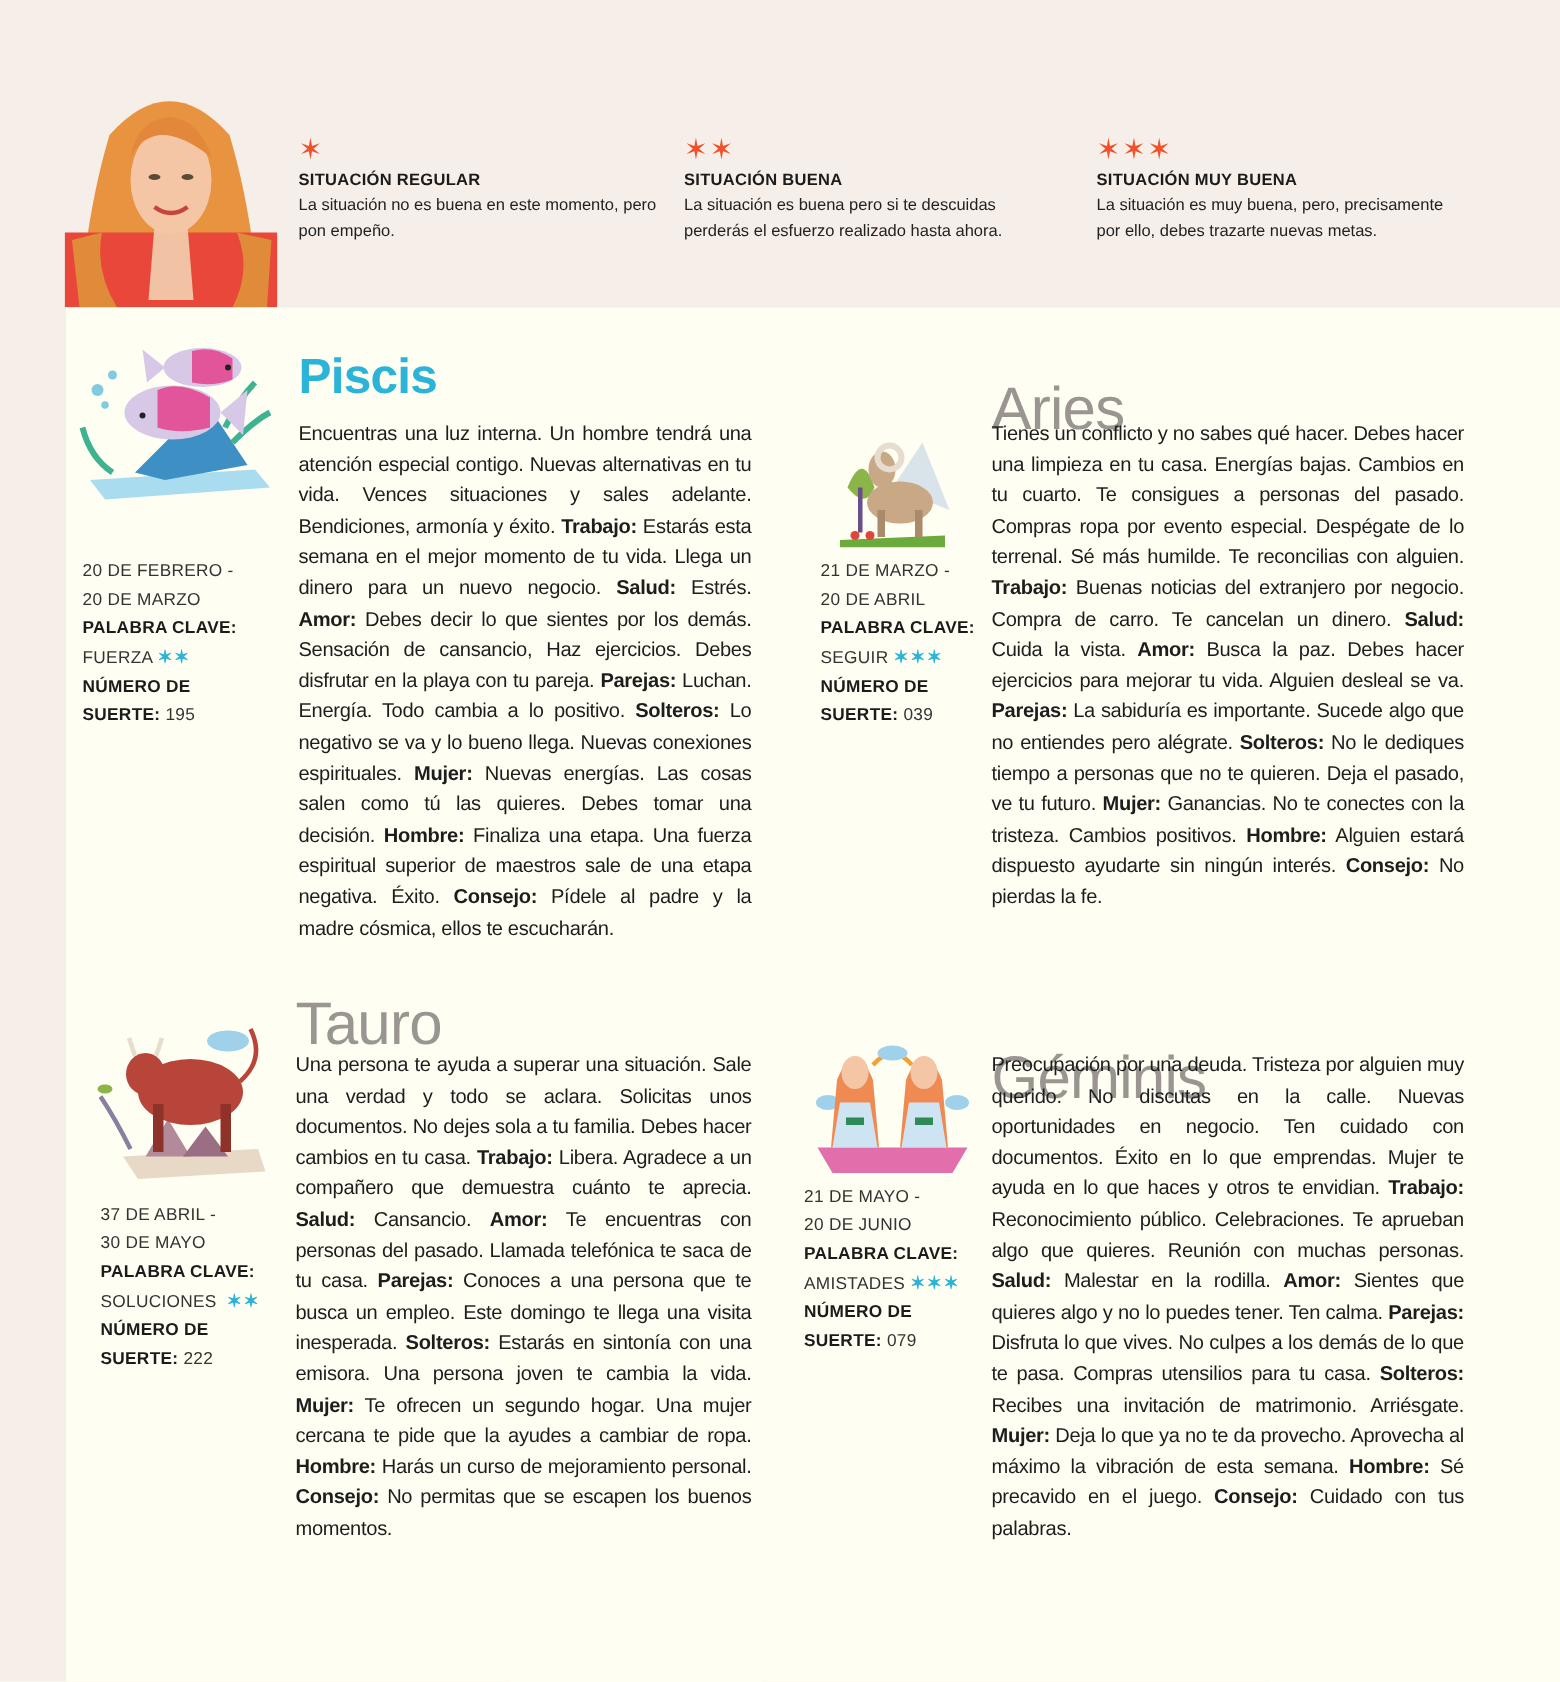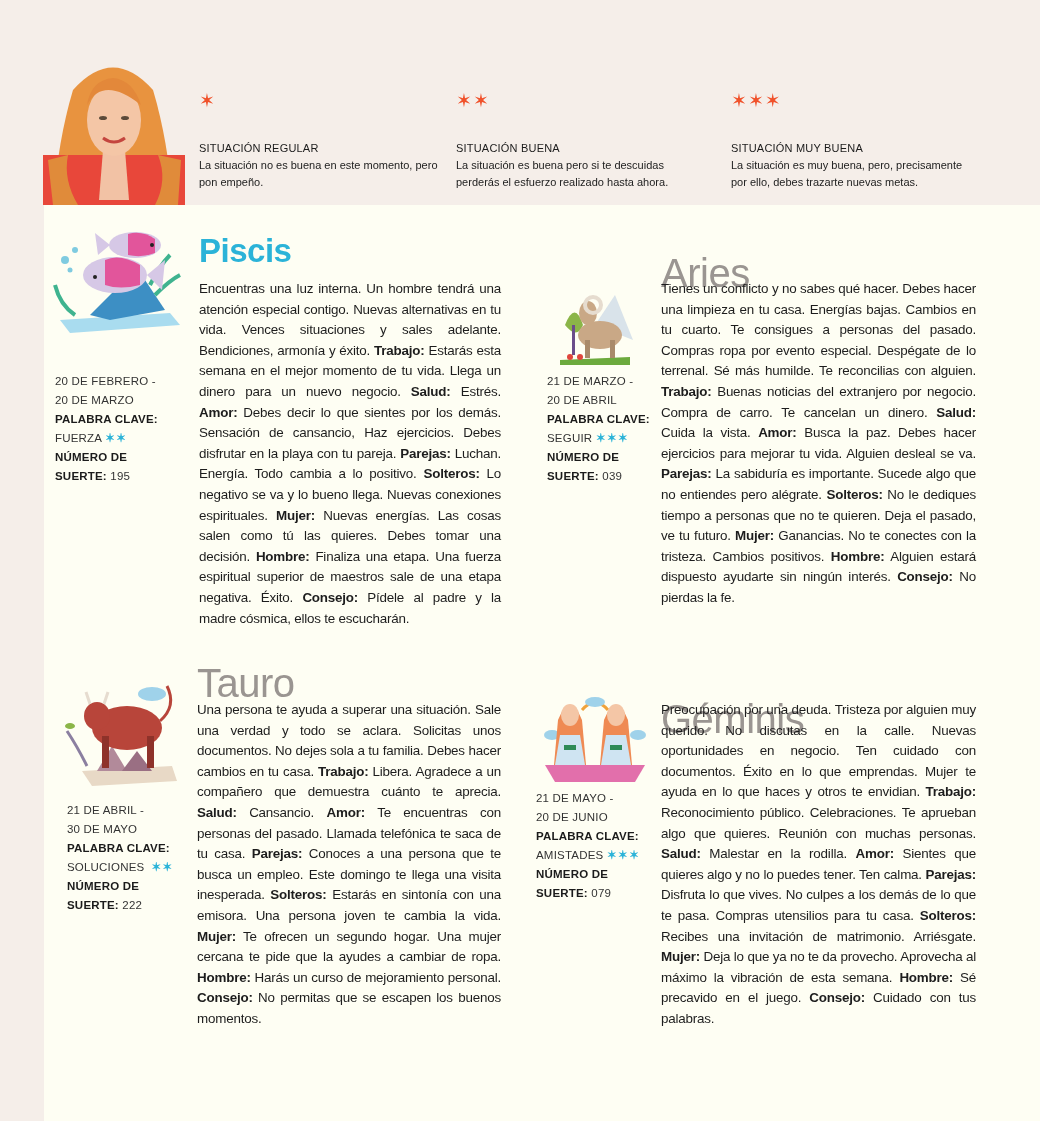--- a/index.html
+++ b/index.html
@@ -10,21 +10,21 @@
     color:#1b1b1b;
     position:relative;
   }
   .header { position:absolute; left:0; top:0; width:1040px; height:205px; }
   .photo {
     position:absolute; left:43px; top:50px; width:142px; height:155px;
     overflow:hidden;
   }
   .legend-item { position:absolute; top:92px; font-size:11px; line-height:17px; }
   .legend-stars { color:#f0512a; font-size:19px; letter-spacing:1px; line-height:18px; height:20px; }
-  .legend-title { font-weight:normal; font-size:11px; letter-spacing:0.2px;margin-top:28px; }
+  .legend-title { font-weight:bold; font-size:11px; letter-spacing:0.2px; }
   .legend-desc { color:#222; }
   .panel {
     position:absolute; left:44px; top:205px; width:996px; height:916px;
     background:#fefef3;
   }
   .sign-illus { position:absolute; }
   .meta { position:absolute; font-size:11.5px; line-height:19px; color:#333; letter-spacing:0.2px; }
   .meta .lbl { font-weight:bold; color:#1b1b1b; }
   .meta .bstars { color:#2bb3d8; font-weight:bold; letter-spacing:1px; font-size:12px; }
   .title { position:absolute; font-size:40px; line-height:42px; color:#9a9591; font-weight:normal; letter-spacing:-0.5px; }
@@ -142,21 +142,21 @@
       <rect x="40" y="60" width="7" height="32" fill="#8e322a"></rect>
       <rect x="85" y="60" width="7" height="32" fill="#8e322a"></rect>
       <ellipse cx="35" cy="40" rx="13" ry="14" fill="#b8453a"></ellipse>
       <path d="M28 28 L24 16 M42 28 L46 16" stroke="#e6dccf" stroke-width="3"></path>
       <path d="M98 45 Q115 30 105 10" stroke="#b8453a" stroke-width="3" fill="none"></path>
       <path d="M5 55 Q15 70 25 90" stroke="#8b7fa0" stroke-width="3" fill="none"></path>
       <ellipse cx="8" cy="50" rx="5" ry="3" fill="#8bb548"></ellipse>
     </svg>
   </div>
   <div class="meta" style="left:67px; top:801px; width:125px;">
-    <div>21 DE ABRIL -</div>
+    <div>37 DE ABRIL -</div>
     <div>30 DE MAYO</div>
     <div class="lbl">PALABRA CLAVE:</div>
     <div><span>SOLUCIONES</span> &nbsp;<span class="bstars">✶✶</span></div>
     <div class="lbl">NÚMERO DE</div>
     <div><span class="lbl">SUERTE:</span> <span>222</span></div>
   </div>
   <div class="title" style="left:197px; top:662px;">Tauro</div>
   <div class="body" style="left:197px; top:700px; width:304px;">Una persona te ayuda a superar una situación. Sale una verdad y todo se aclara. Solicitas unos documentos. No dejes sola a tu familia. Debes hacer cambios en tu casa. <b>Trabajo:</b> Libera. Agradece a un compañero que demuestra cuánto te aprecia. <b>Salud:</b> Cansancio. <b>Amor:</b> Te encuentras con personas del pasado. Llamada telefónica te saca de tu casa. <b>Parejas:</b> Conoces a una persona que te busca un empleo. Este domingo te llega una visita inesperada. <b>Solteros:</b> Estarás en sintonía con una emisora. Una persona joven te cambia la vida. <b>Mujer:</b> Te ofrecen un segundo hogar. Una mujer cercana te pide que la ayudes a cambiar de ropa. <b>Hombre:</b> Harás un curso de mejoramiento personal. <b>Consejo:</b> No permitas que se escapen los buenos momentos.</div>
 </div>
 

